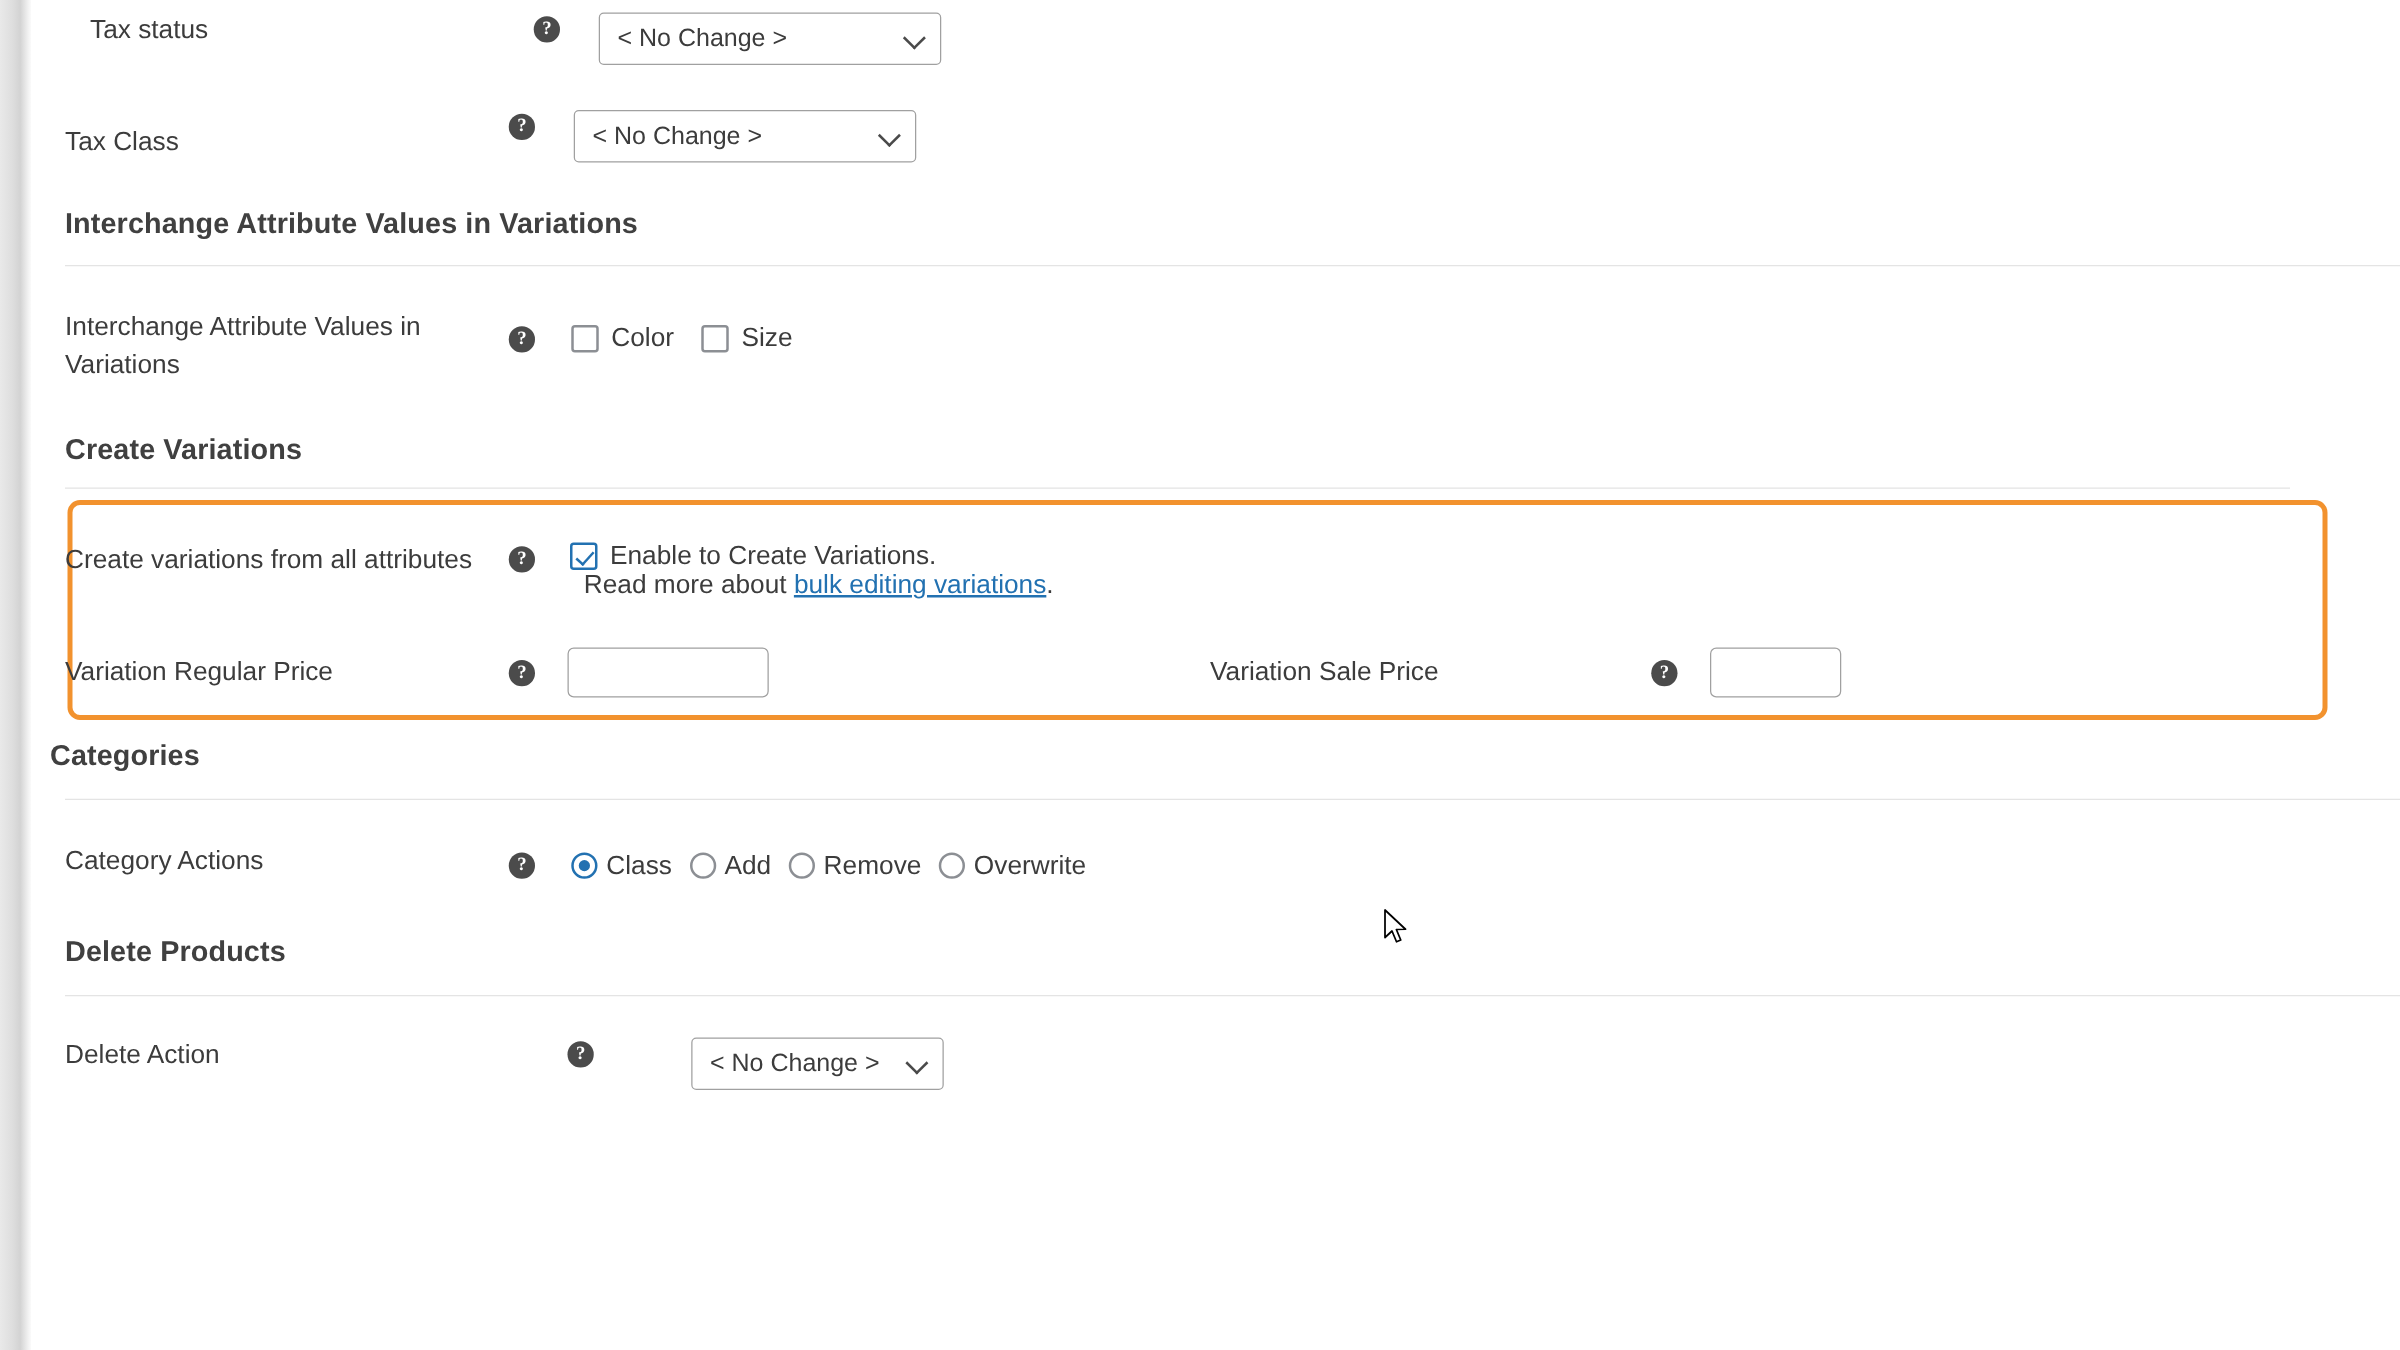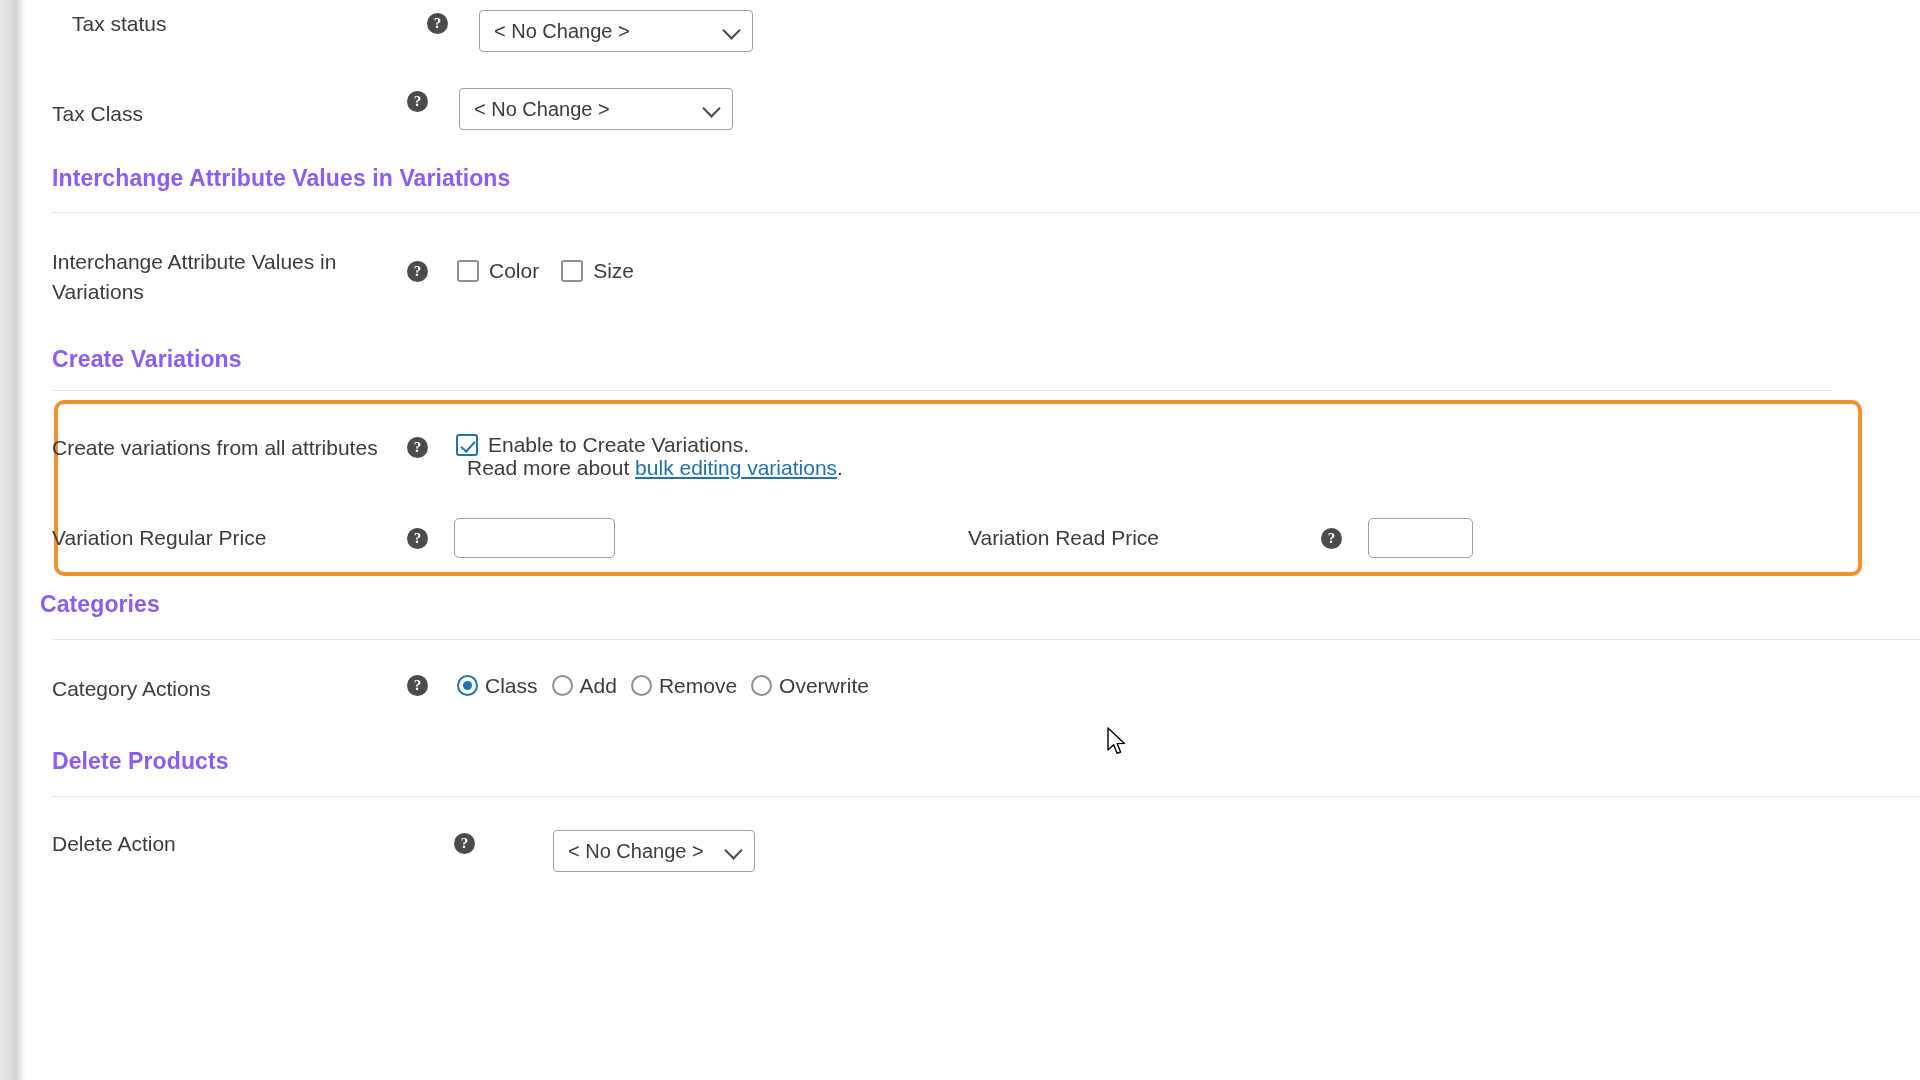--- a/index.html
+++ b/index.html
@@ -90,21 +90,21 @@
     border-right: 2.6px solid #4a4a4a;
     border-bottom: 2.6px solid #4a4a4a;
     transform: rotate(45deg);
   }
 
   
   .section-head {
     position: absolute;
     font-size: 23px;
     font-weight: 700;
-    color: #8b5cf6;
+    color: #404040;
     letter-spacing: 0.1px;
   }
   .hrule {
     position: absolute;
     height: 1px;
     background: #e4e4e4;
   }
 
   
   .cb {
@@ -270,29 +270,29 @@
       </div>
     </div>
 
     <div class="field-row" style="left:26px; top:518px; width:760px; z-index:6; align-items:center;">
       <div class="field-label" style="width:355px;">Variation Regular Price</div>
       <div class="help-icon">?</div>
       <input class="text-input" type="text" value="" style="margin-left: 26px; width: 161px;" placeholder="">
     </div>
 
     <div class="field-row" style="left:942px; top:518px; width:520px; z-index:6; align-items:center;">
-      <div class="field-label" style="width:353px;">Variation Read Price</div>
+      <div class="field-label" style="width:353px;">Variation Sale Price</div>
       <div class="help-icon">?</div>
       <input class="text-input" type="text" value="" style="margin-left: 26px; width: 105px;" placeholder="">
     </div>
 
     <div class="section-head" style="left:14px; top:591px;">Categories</div>
     <div class="hrule" style="left:26px; top:639px; width:1868px;"></div>
 
-    <div class="field-row" style="left:26px; top:675px; width:1200px; align-items:flex-start;">
+    <div class="field-row" style="left:26px; top:675px; width:1200px; align-items:flex-end;">
       <div class="field-label" style="width:355px;">Category Actions</div>
       <div class="help-icon">?</div>
 
       <div style="display:flex; align-items:center; margin-left:29px;">
         <div class="rb selected"></div>
         <div class="rb-label">Class</div>
         <div class="rb"></div>
         <div class="rb-label">Add</div>
         <div class="rb"></div>
         <div class="rb-label">Remove</div>

